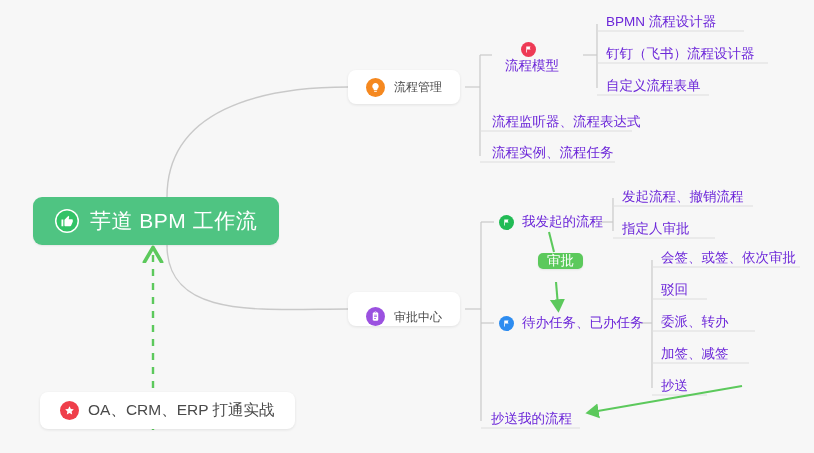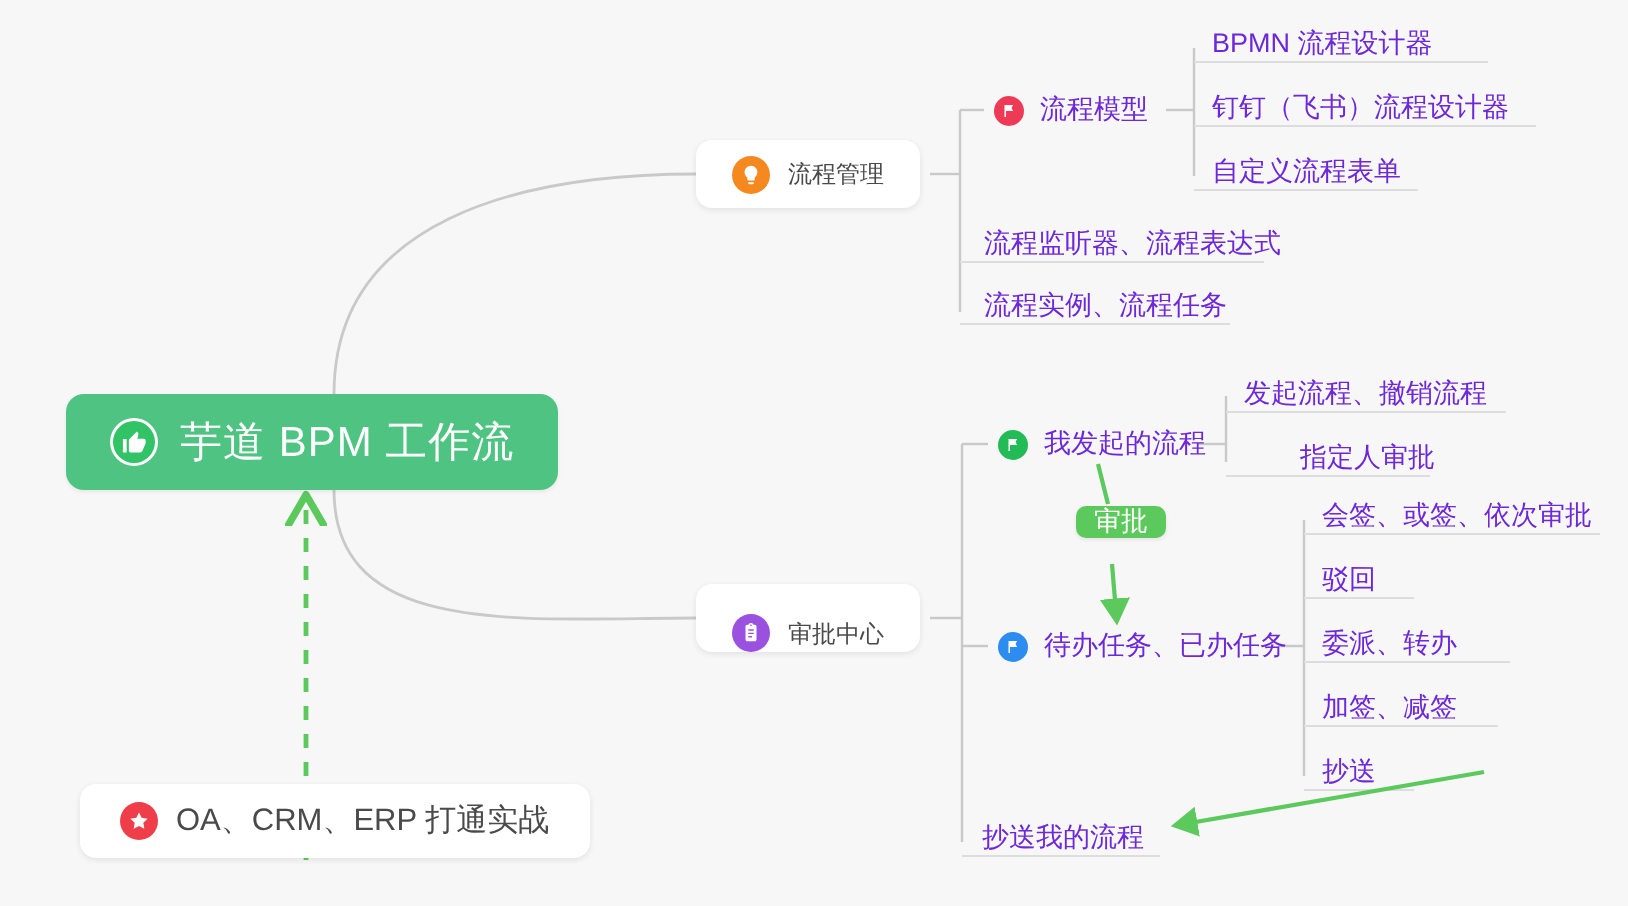--- a/index.html
+++ b/index.html
@@ -186,21 +186,21 @@
 
   <div class="node node-card" style="left:348px; top:70px;">
     <span class="icon icon-md ic-orange">
       <svg width="11" height="11" viewBox="0 0 24 24" fill="#ffffff">
         <path d="M9 21c0 .55.45 1 1 1h4c.55 0 1-.45 1-1v-1H9v1zm3-19C8.14 2 5 5.14 5 9c0 2.38 1.19 4.47 3 5.74V17c0 .55.45 1 1 1h6c.55 0 1-.45 1-1v-2.26c1.81-1.27 3-3.36 3-5.74 0-3.86-3.14-7-7-7z"></path>
       </svg>
     </span>
     <span class="label">流程管理</span>
   </div>
 
-  <div class="node node-text" style="left:492px; top:42px;">
+  <div class="node node-text" style="left:492px; top:42px;flex-direction:column;">
     <span class="icon icon-sm ic-pink">
       <svg width="9" height="9" viewBox="0 0 24 24" fill="#ffffff">
         <path d="M6 4h11.5l-2.2 4 2.2 4H8v8H6z"></path>
       </svg>
     </span>
     <span class="label">流程模型</span>
   </div>
 
   <div class="node node-text no-icon" style="left:601px; top:9px;">
     <span class="label">BPMN 流程设计器</span>
@@ -237,21 +237,21 @@
         <path d="M6 4h11.5l-2.2 4 2.2 4H8v8H6z"></path>
       </svg>
     </span>
     <span class="label">我发起的流程</span>
   </div>
 
   <div class="node node-text no-icon" style="left:617px; top:184px;">
     <span class="label">发起流程、撤销流程</span>
   </div>
 
-  <div class="node node-text no-icon" style="left:645px; top:216px;align-items:center;">
+  <div class="node node-text no-icon" style="left:617px; top:216px;align-items:center;">
     <span class="label">指定人审批</span>
   </div>
 
   <div class="node node-tag" style="left:538px; top:253px;">
     <span class="label">审批</span>
   </div>
 
   <div class="node node-text" style="left:494px; top:310px;">
     <span class="icon icon-sm ic-blue">
       <svg width="9" height="9" viewBox="0 0 24 24" fill="#ffffff">

